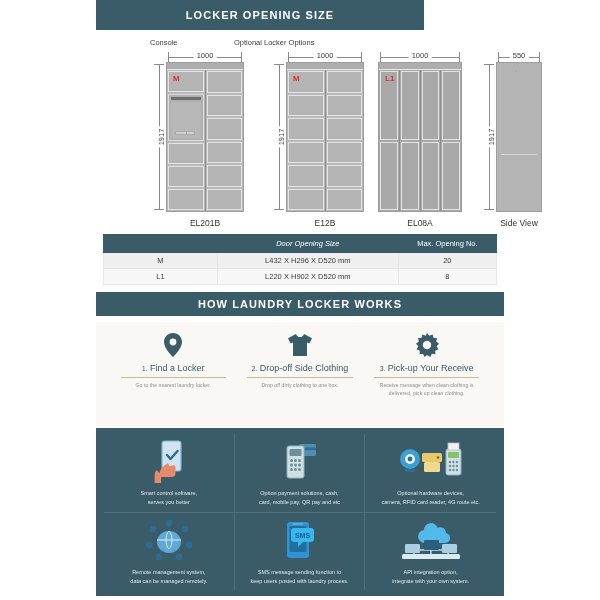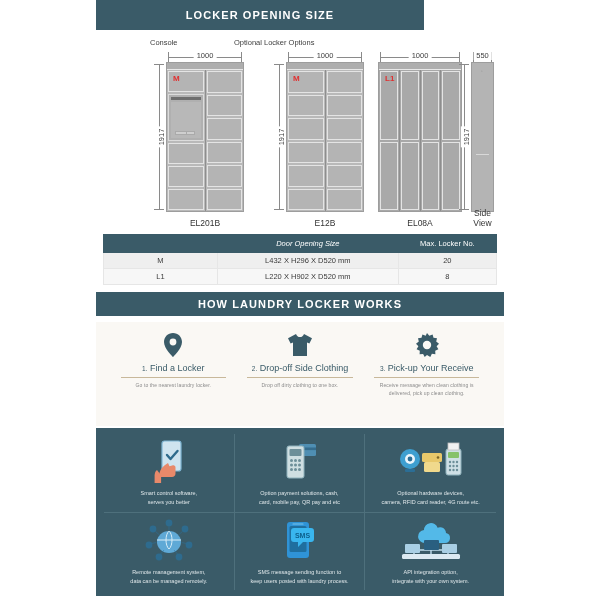--- a/index.html
+++ b/index.html
@@ -303,21 +303,21 @@
           </div>
           <div class="col">
             <div class="door tall" style="background:#a9a9a9;"></div>
             <div class="door tall" style="background:#a9a9a9;"></div>
           </div>
         </div>
       </div>
       <div class="unit-caption">EL08A</div>
     </div>
 
-    <div class="unit sideview" style="left:329px; top:30px; width:23px; height:150px;">
+    <div class="unit sideview" style="left:354px; top:30px; width:46px; height:150px;">
       <div class="dim-top">
         <div class="line"></div>
           <div class="tick-l"></div>
           <div class="tick-r"></div>
         <div class="valwrap">550</div>
       </div>
       <div class="dim-left">
         <div class="line"></div>
           <div class="tick-t"></div>
           <div class="tick-b"></div>
@@ -331,21 +331,21 @@
       </div>
       <div class="unit-caption">Side View</div>
     </div>
   </div>
 
   <table class="spec-table">
     <thead>
       <tr>
         <th class="blank" style="width:29%;"></th>
         <th style="width:46%;font-style:italic;">Door Opening Size</th>
-        <th style="width:25%;">Max. Locker No.</th>
+        <th style="width:25%;">Max. Opening No.</th>
       </tr>
     </thead>
     <tbody>
       <tr>
         <td>M</td>
         <td>L432 X H296 X D520 mm</td>
         <td>20</td>
       </tr>
       <tr>
         <td>L1</td>

